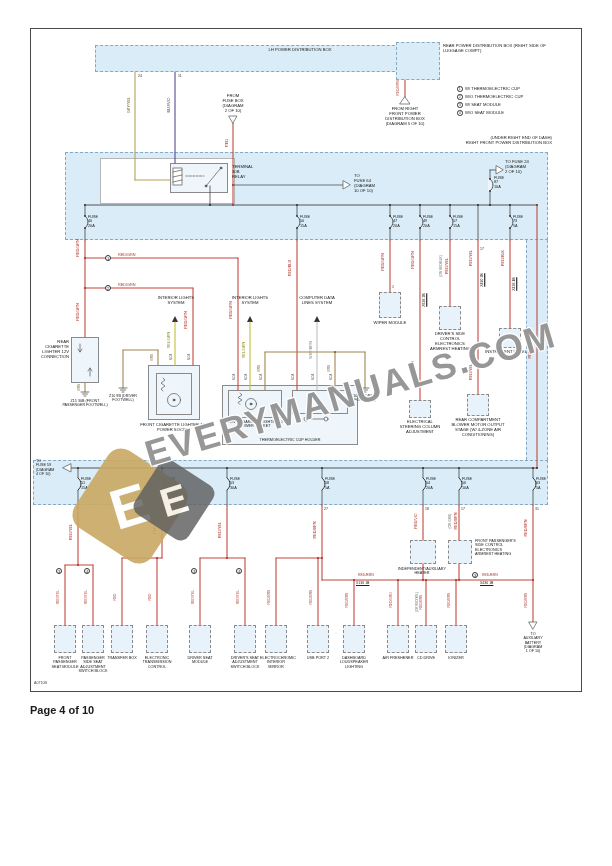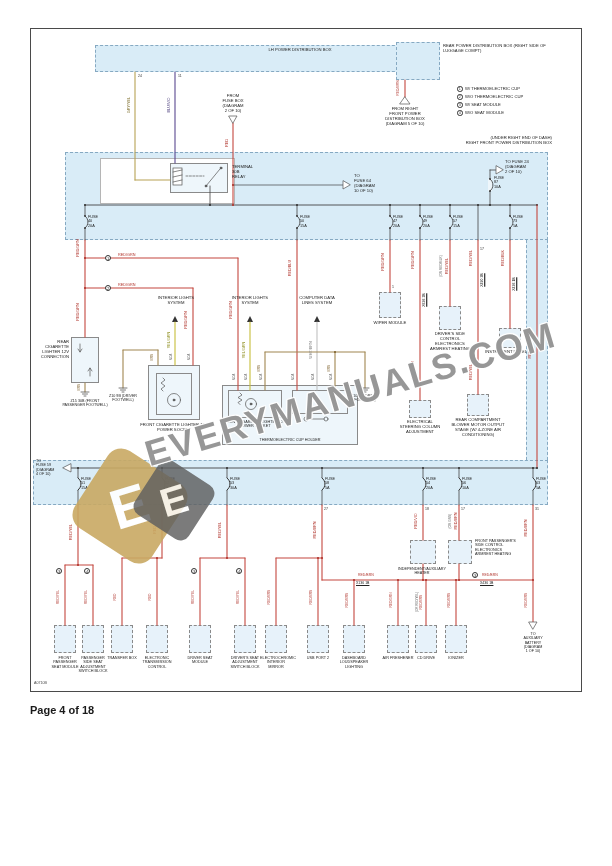--- a/index.html
+++ b/index.html
@@ -514,21 +514,21 @@
 <div class="lab c" style="left:184px;top:656px;width:32px;font-size:3.8px">DRIVER SEAT MODULE</div>
 <div class="lab c" style="left:229px;top:656px;width:32px;font-size:3.8px">DRIVER'S SEAT ADJUSTMENT SWITCH BLOCK</div>
 <div class="lab c" style="left:260px;top:656px;width:32px;font-size:3.8px">ELECTROCHROMIC INTERIOR MIRROR</div>
 <div class="lab c" style="left:302px;top:656px;width:32px;font-size:3.8px">USB PORT 2</div>
 <div class="lab c" style="left:338px;top:656px;width:32px;font-size:3.8px">DASHBOARD LOUDSPEAKER LIGHTING</div>
 <div class="lab c" style="left:382px;top:656px;width:32px;font-size:3.8px">AIR FRESHENER</div>
 <div class="lab c" style="left:410px;top:656px;width:32px;font-size:3.8px">CD DRIVE</div>
 <div class="lab c" style="left:440px;top:656px;width:32px;font-size:3.8px">IONIZER</div>
 
 <div class="code">A0710B</div>
-<div class="footer">Page 4 of 18</div>
+<div class="footer">Page 4 of 10</div>
 
 <div class="wm-d" style="left:84px;top:460px;width:92px;height:92px;background:#c9a963;border-radius:16px;transform:rotate(33deg);opacity:.9">
   <span style="font-size:56px;transform:rotate(-50deg)">E</span>
 </div>
 <div class="wm-d" style="left:142px;top:468px;width:64px;height:64px;background:#5f5f5f;border-radius:10px;transform:rotate(33deg);opacity:.82">
   <span style="font-size:40px;transform:rotate(-50deg)">E</span>
 </div>
 <div class="wm-text">EVERYMANUALS.COM</div>
 
 </body></html>

